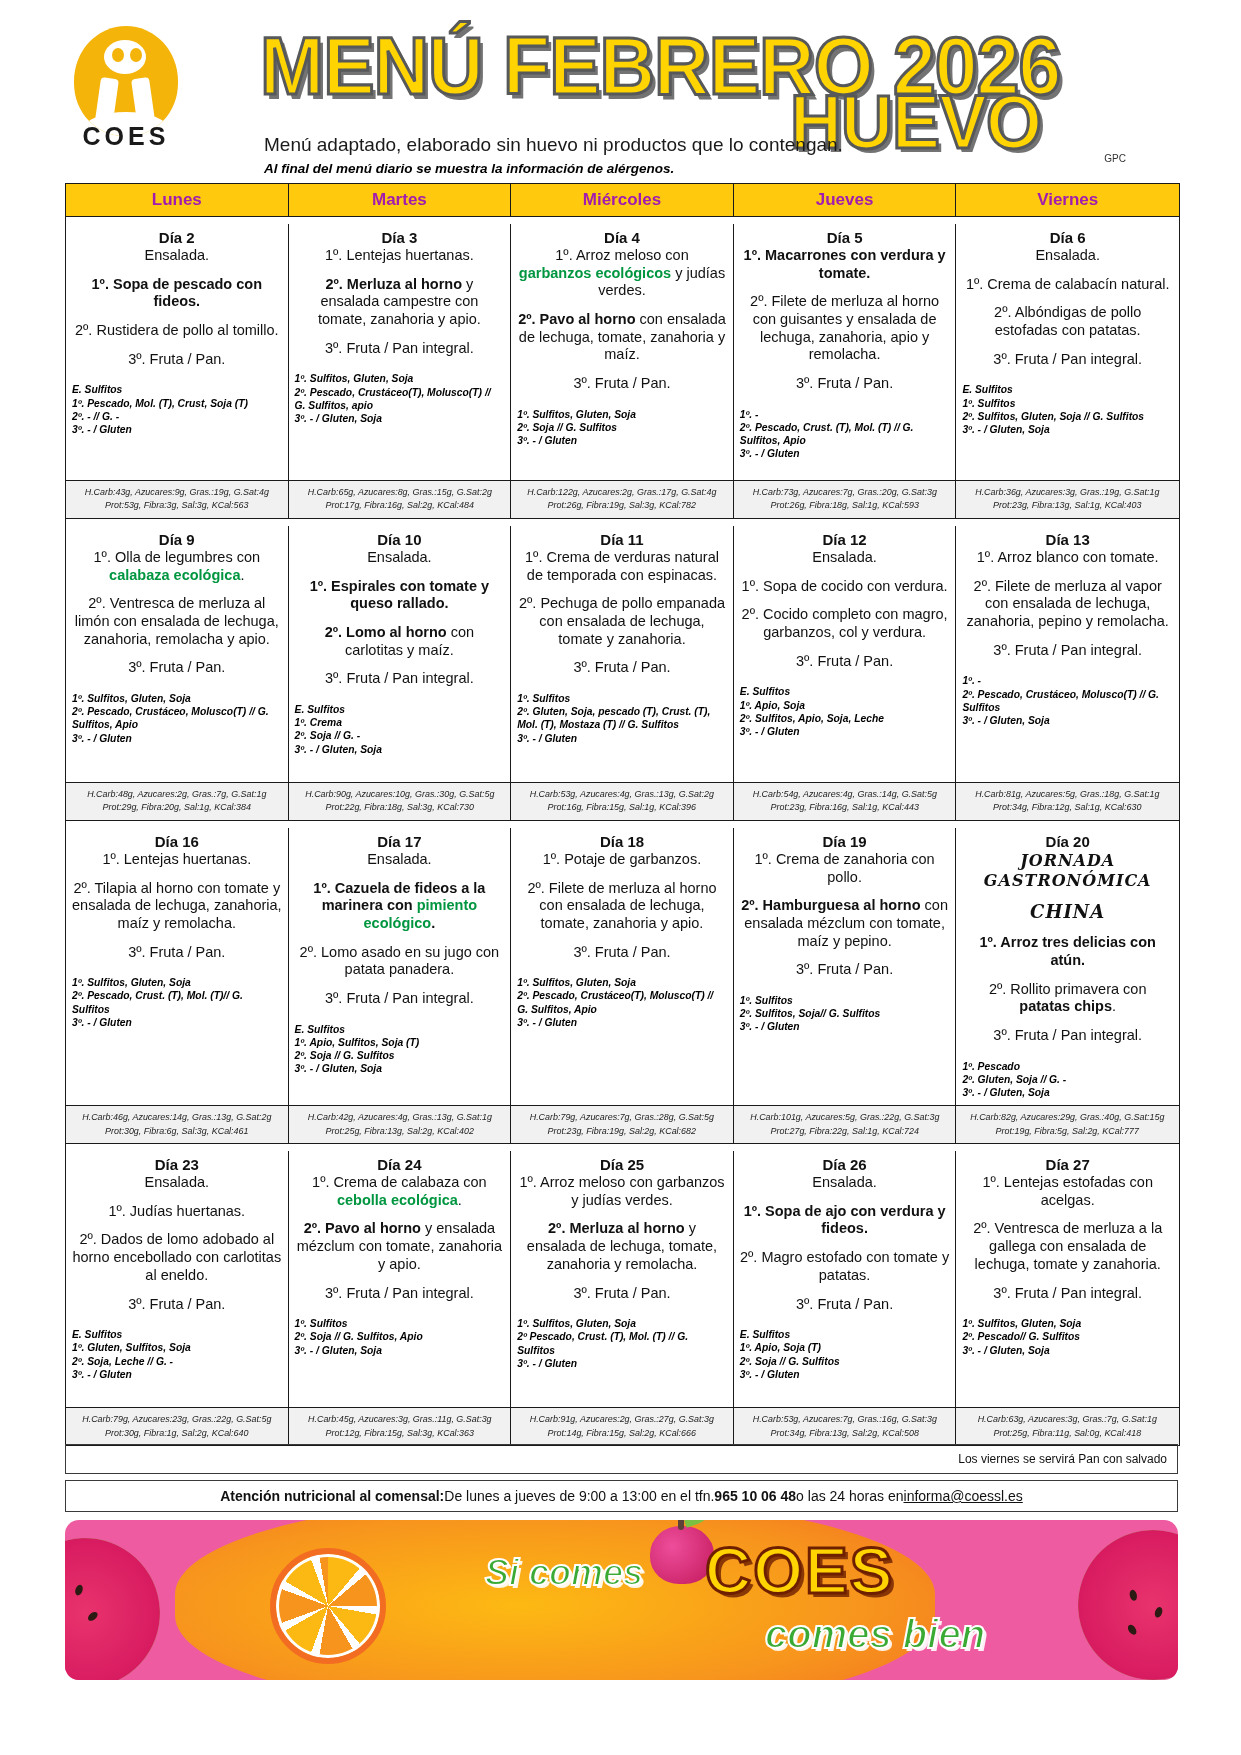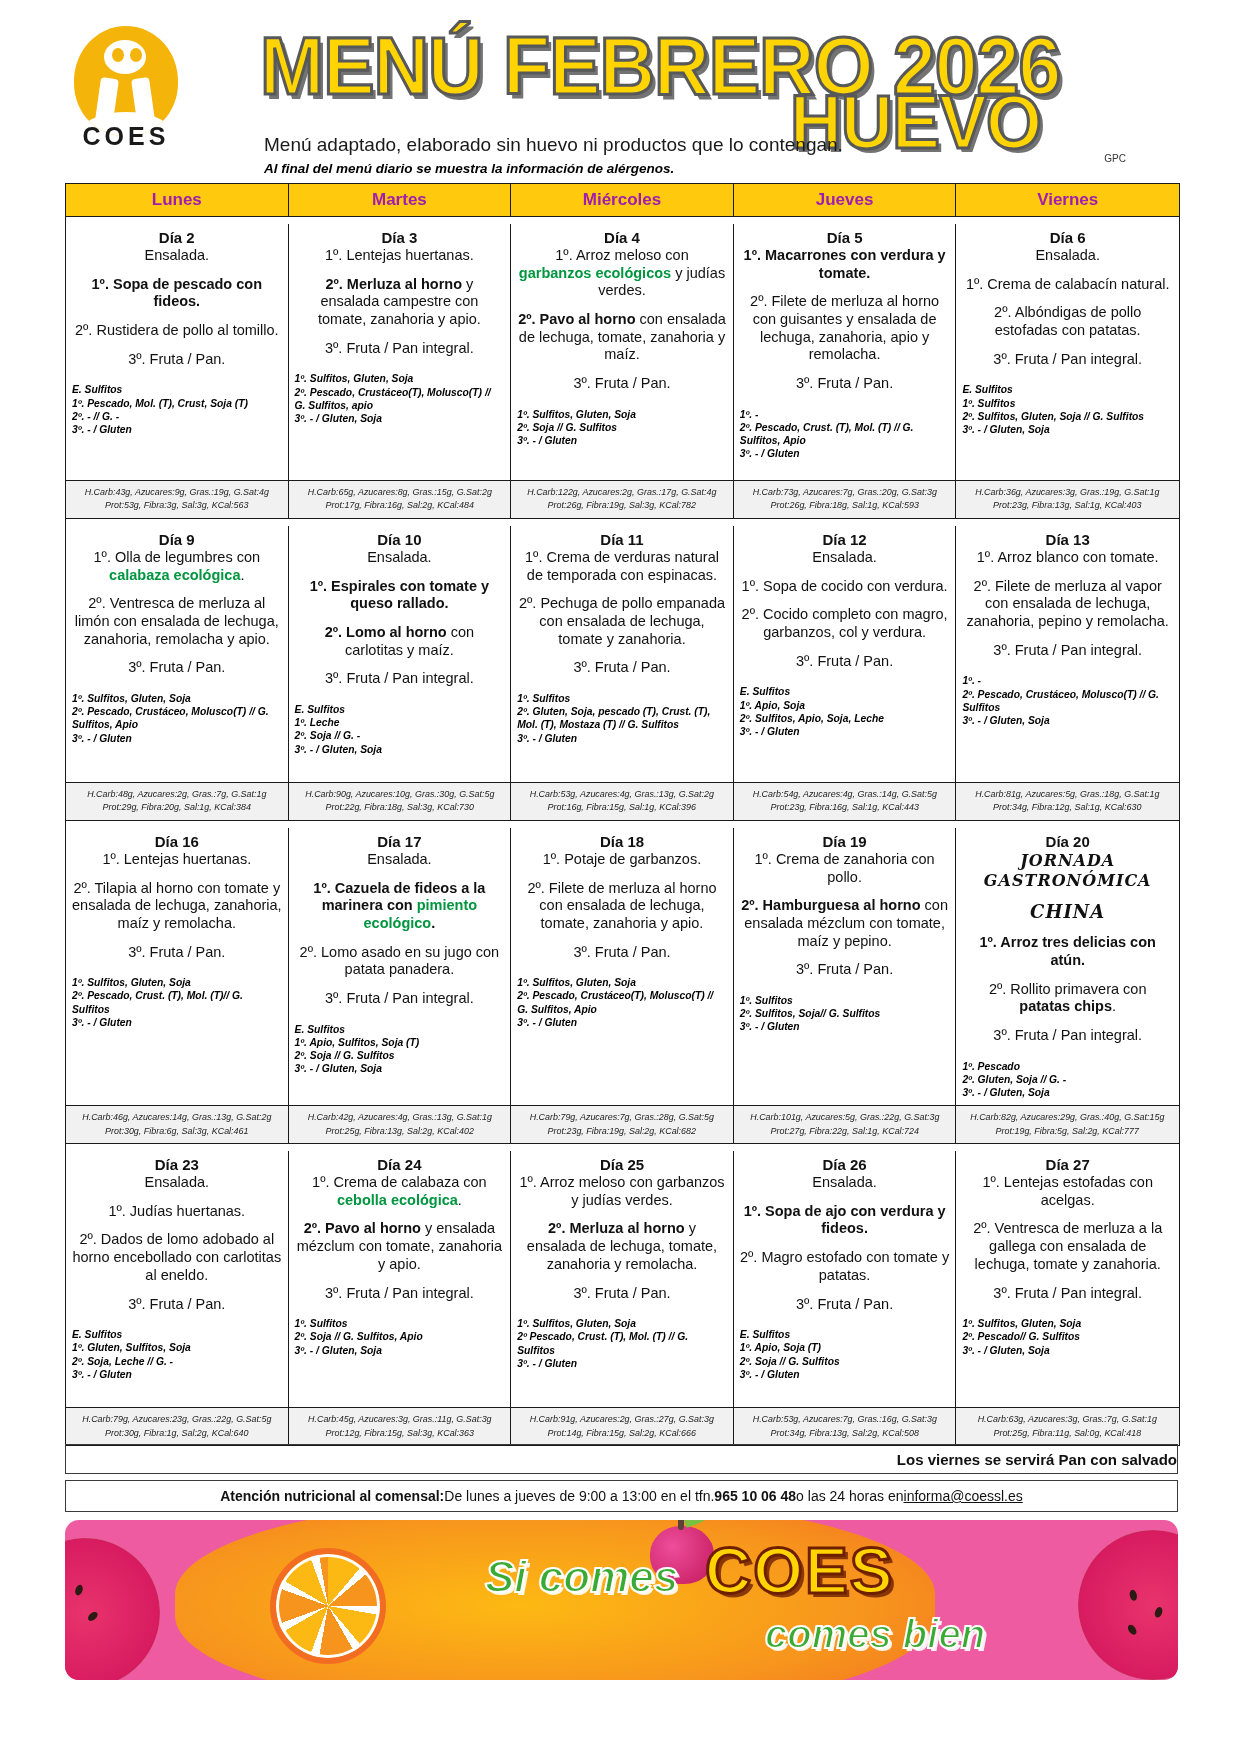--- a/index.html
+++ b/index.html
@@ -40,36 +40,36 @@
   .seg-sc{font-family:"DejaVu Serif",serif;font-style:italic;font-weight:bold;font-size:16px;letter-spacing:1px;}
   .menu-line .seg-sc.big{font-size:18px;}
   .allergen-block{padding:2px 6px 6px;text-align:left;}
   .allergen-line{font-size:10.3px;font-weight:bold;font-style:italic;line-height:1.28;color:#000;}
   .nutri-row{display:grid;grid-template-columns:repeat(5,1fr);background:#f1f1f1;border-top:1.5px solid #1a1a1a;}
   .nutri-cell{border-right:1.5px solid #1a1a1a;text-align:center;padding:5px 2px;}
   .nutri-cell:last-child{border-right:none;}
   .nutri-line{font-size:9.3px;font-style:italic;line-height:1.45;color:#222;transform:scaleX(.96);}
 
   
-  .foot-box1{position:absolute;left:65px;top:1444px;width:1113px;border:1.6px solid #3a3a3a;box-sizing:border-box;height:30px;display:flex;align-items:center;justify-content:flex-end;font-weight:bold;font-size:15px;}
+  .foot-box1{position:absolute;left:65px;top:1444px;width:1113px;border:1.6px solid #3a3a3a;box-sizing:border-box;height:30px;display:flex;align-items:center;justify-content:flex-end;padding-right:10px;font-weight:normal;font-size:12px;}
   .foot-box2{position:absolute;left:65px;top:1480px;width:1113px;border:1.6px solid #3a3a3a;box-sizing:border-box;height:32px;display:flex;align-items:center;justify-content:center;font-size:14px;}
   .fseg-b{font-weight:bold;}
   .fseg-u{text-decoration:underline;}
 
   
   .banner{position:absolute;left:65px;top:1520px;width:1113px;height:160px;background:#ef5ba1;border-radius:14px;overflow:hidden;}
   .banner-orange{position:absolute;left:110px;top:-20px;width:760px;height:210px;background:radial-gradient(ellipse at 45% 50%,#fdb913 0%,#f7941d 60%,#f26d21 100%);border-radius:45%;}
   .melon-left{position:absolute;left:-55px;top:18px;width:150px;height:150px;border-radius:50%;background:radial-gradient(circle at 50% 50%,#e8336d 0%,#d81b60 70%,#7ac143 72%,#3f9b36 100%);transform:rotate(20deg);}
   .melon-right{position:absolute;right:-50px;top:10px;width:150px;height:150px;border-radius:50%;background:radial-gradient(circle at 50% 50%,#e8336d 0%,#d81b60 70%,#7ac143 72%,#3f9b36 100%);transform:rotate(-15deg);}
   .seed{position:absolute;width:7px;height:11px;background:#2b1b12;border-radius:50%;}
   .orange-slice{position:absolute;left:205px;top:28px;width:104px;height:104px;border-radius:50%;background:conic-gradient(#fdb913 0 40deg,#fff 40deg 50deg,#f7941d 50deg 90deg,#fff 90deg 100deg,#fdb913 100deg 140deg,#fff 140deg 150deg,#f7941d 150deg 190deg,#fff 190deg 200deg,#fdb913 200deg 240deg,#fff 240deg 250deg,#f7941d 250deg 290deg,#fff 290deg 300deg,#fdb913 300deg 340deg,#fff 340deg 350deg,#f7941d 350deg 360deg);border:6px solid #f26d21;box-shadow:0 0 0 3px #fff inset;}
   .apple{position:absolute;left:585px;top:6px;width:64px;height:58px;background:radial-gradient(circle at 35% 35%,#ee4d9b,#c2185b);border-radius:48% 48% 46% 46%;}
   .apple:before{content:"";position:absolute;left:28px;top:-12px;width:6px;height:16px;background:#5d4037;border-radius:3px;}
   .apple:after{content:"";position:absolute;left:34px;top:-14px;width:24px;height:12px;background:#7ac143;border-radius:50% 50% 50% 0;transform:rotate(-20deg);}
-  .si-comes{position:absolute;left:420px;top:32px;font-size:44px;font-weight:bold;font-style:italic;color:#3aaa35;-webkit-text-stroke:2px #ffffff;text-shadow:3px 3px 0 rgba(255,255,255,.9);}
+  .si-comes{position:absolute;left:420px;top:32px;font-size:36px;font-weight:bold;font-style:italic;color:#3aaa35;-webkit-text-stroke:2px #ffffff;text-shadow:3px 3px 0 rgba(255,255,255,.9);}
   .coes-big{position:absolute;left:640px;top:14px;font-size:64px;font-weight:bold;color:#ffd400;letter-spacing:2px;-webkit-text-stroke:3px #6d1f00;text-shadow:4px 4px 0 rgba(109,31,0,.8);}
   .comes-bien{position:absolute;left:700px;top:92px;font-size:40px;font-weight:bold;font-style:italic;color:#3aaa35;-webkit-text-stroke:2px #ffffff;text-shadow:3px 3px 0 rgba(255,255,255,.9);}
 </style>
 </head>
 <body>
 
 <div class="page">
 
   <div class="header">
     <div class="logo">
@@ -208,21 +208,21 @@
         <div class="day-cell">
           <div class="menu-block">
             <div class="day-title">Día 10</div>
             <div class="menu-line"><span class="seg seg-n">Ensalada.</span></div>
             <div class="menu-line"><span class="seg seg-b">1º. Espirales con tomate y queso rallado.</span></div>
             <div class="menu-line"><span class="seg seg-b">2º. Lomo al horno</span><span class="seg seg-n"> con carlotitas y maíz.</span></div>
             <div class="menu-line"><span class="seg seg-n">3º. Fruta / Pan integral.</span></div>
           </div>
           <div class="allergen-block">
             <div class="allergen-line">E. Sulfitos</div>
-            <div class="allergen-line">1º. Leche</div>
+            <div class="allergen-line">1º. Crema</div>
             <div class="allergen-line">2º. Soja // G. -</div>
             <div class="allergen-line">3º. - / Gluten, Soja</div>
           </div>
         </div>
         <div class="day-cell">
           <div class="menu-block">
             <div class="day-title">Día 11</div>
             <div class="menu-line"><span class="seg seg-n">1º. Crema de verduras natural de temporada con espinacas.</span></div>
             <div class="menu-line"><span class="seg seg-n">2º. Pechuga de pollo empanada con ensalada de lechuga, tomate y zanahoria.</span></div>
             <div class="menu-line"><span class="seg seg-n">3º. Fruta / Pan.</span></div>

